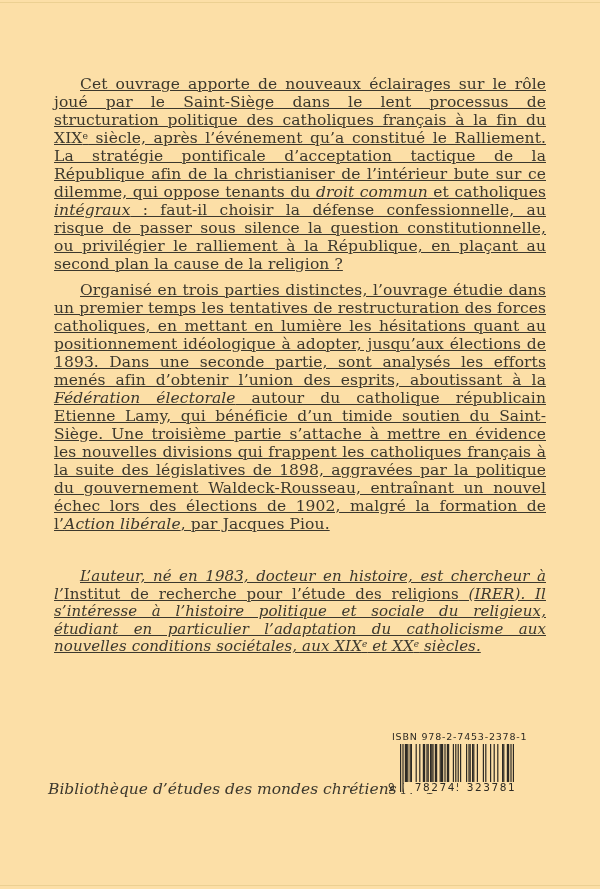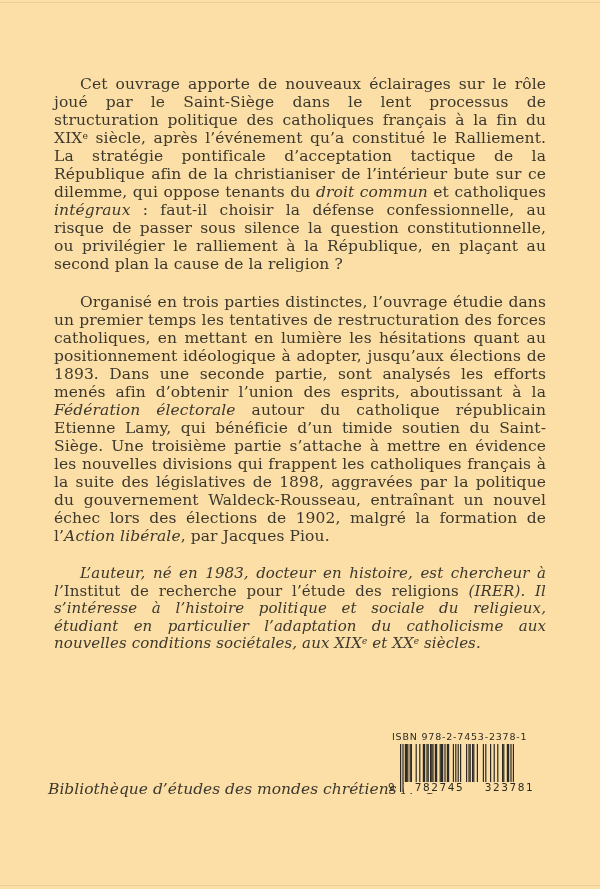--- a/index.html
+++ b/index.html
@@ -12,32 +12,32 @@
   .page{
     position:relative;width:600px;height:889px;overflow:hidden;
     background:var(--bg);
     color:var(--ink);
     font-family:"DejaVu Serif","Liberation Serif",serif;
   }
   .edge-line{position:absolute;left:0;right:0;height:1px;background:var(--edge);}
   .edge-line.top{top:2px;}
   .edge-line.bottom{bottom:3px;}
 
-  .content{position:absolute;left:54px;top:75px;width:492px;}
+  .content{position:absolute;left:54px;top:75px;width:492px;text-decoration:underline;}
   .content p{
     margin:0;
     text-align:justify;
     text-indent:26px;
     font-size:15.5px;
     line-height:18px;
     letter-spacing:.1px;
   }
-  .content p.p2{margin-top:20px;}
+  .content p.p2{margin-top:8px;}
   .content p.bio{
-    margin-top:20px;
+    margin-top:35px;
     font-size:15px;
     line-height:17.5px;
   }
   sup{font-size:.6em;line-height:0;vertical-align:baseline;position:relative;top:-.45em;}
 
   .series{
     position:absolute;left:48px;top:780px;
     font-style:italic;font-size:15.5px;white-space:nowrap;
   }
 
@@ -52,21 +52,21 @@
   .digit{
     position:absolute;
     font-family:"DejaVu Sans","Liberation Sans",sans-serif;
     font-size:10.5px;color:var(--bar);
     background:var(--bg);
     line-height:11px;height:11px;
     text-align:center;letter-spacing:1.6px;white-space:nowrap;
   }
   .digit.first{left:-12px;bottom:-1px;background:transparent;}
   .digit.left-group{left:4px;width:71px;bottom:-1px;}
-  .digit.right-group{left:76px;width:67px;bottom:-1px;}
+  .digit.right-group{left:58px;width:67px;bottom:-1px;}
 </style>
 </head>
 <body>
 
 <div class="page">
   <div class="edge-line top"></div>
 
   <main class="content">
     <p>Cet ouvrage apporte de nouveaux éclairages sur le rôle joué par le Saint-Siège dans le lent processus de structuration politique des catholiques français à la fin du XIX<sup>e</sup> siècle, après l’événement qu’a constitué le Ralliement. La stratégie pontificale d’acceptation tactique de la République afin de la christianiser de l’intérieur bute sur ce dilemme, qui oppose tenants du <i>droit commun</i> et catholiques <i>intégraux</i> : faut-il choisir la défense confessionnelle, au risque de passer sous silence la question constitutionnelle, ou privilégier le ralliement à la République, en plaçant au second plan la cause de la religion ?</p>
     <p class="p2">Organisé en trois parties distinctes, l’ouvrage étudie dans un premier temps les tentatives de restructuration des forces catholiques, en mettant en lumière les hésitations quant au positionnement idéologique à adopter, jusqu’aux élections de 1893. Dans une seconde partie, sont analysés les efforts menés afin d’obtenir l’union des esprits, aboutissant à la <i>Fédération électorale</i> autour du catholique républicain Etienne Lamy, qui bénéficie d’un timide soutien du Saint-Siège. Une troisième partie s’attache à mettre en évidence les nouvelles divisions qui frappent les catholiques français à la suite des législatives de 1898, aggravées par la politique du gouvernement Waldeck-Rousseau, entraînant un nouvel échec lors des élections de 1902, malgré la formation de l’<i>Action libérale</i>, par Jacques Piou.</p>

